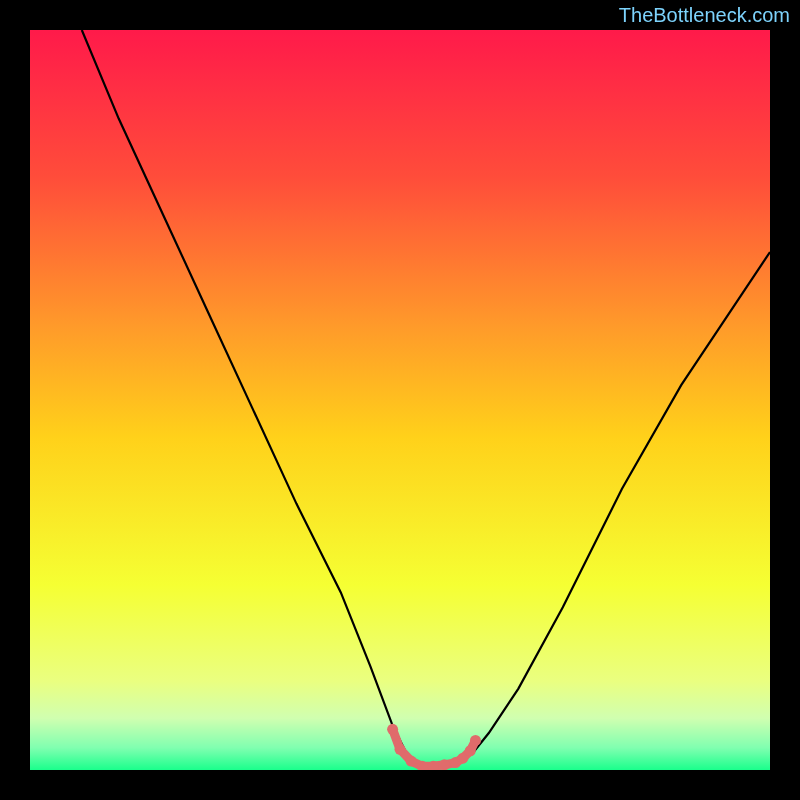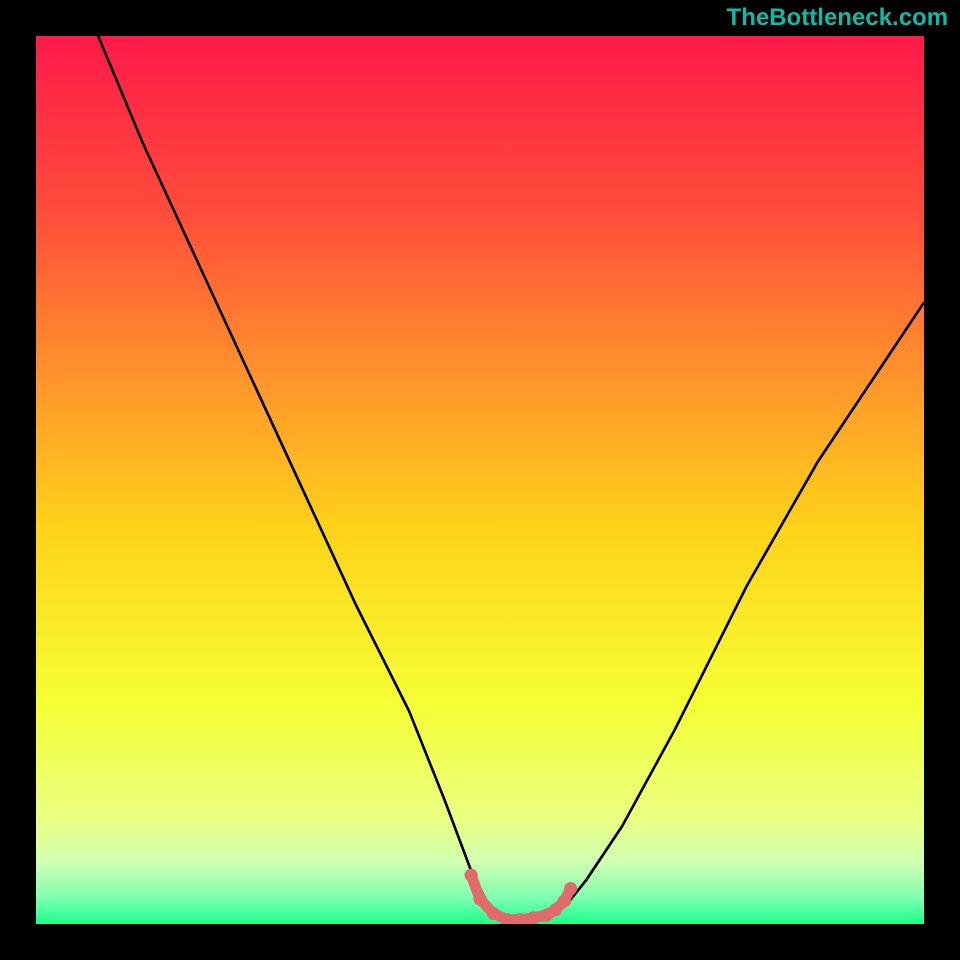--- a/index.html
+++ b/index.html
@@ -8,23 +8,23 @@
     width: 800px;
     height: 800px;
     background: #000;
     position: relative;
     font-family: Arial, sans-serif;
   }
   .watermark {
     position: absolute;
     top: 4px;
     right: 10px;
-    color: #14b8a6;
+    color: #7dd3fc;
     font-size: 20px;
-    font-weight: 700;
+    font-weight: 400;
     z-index: 10;
   }
   .plot-area {
     position: absolute;
     left: 30px;
     top: 30px;
     width: 740px;
     height: 740px;
   }
   svg {

